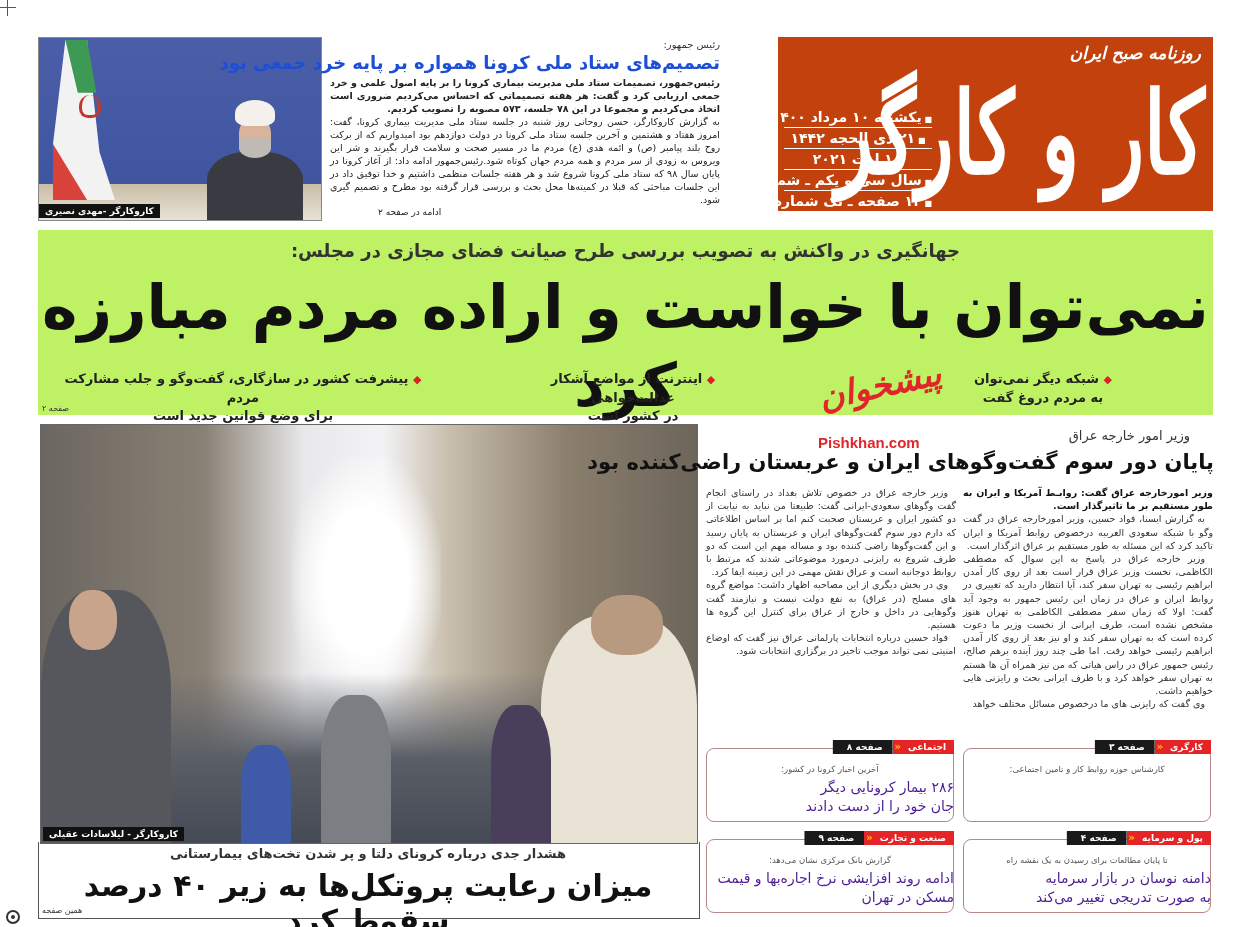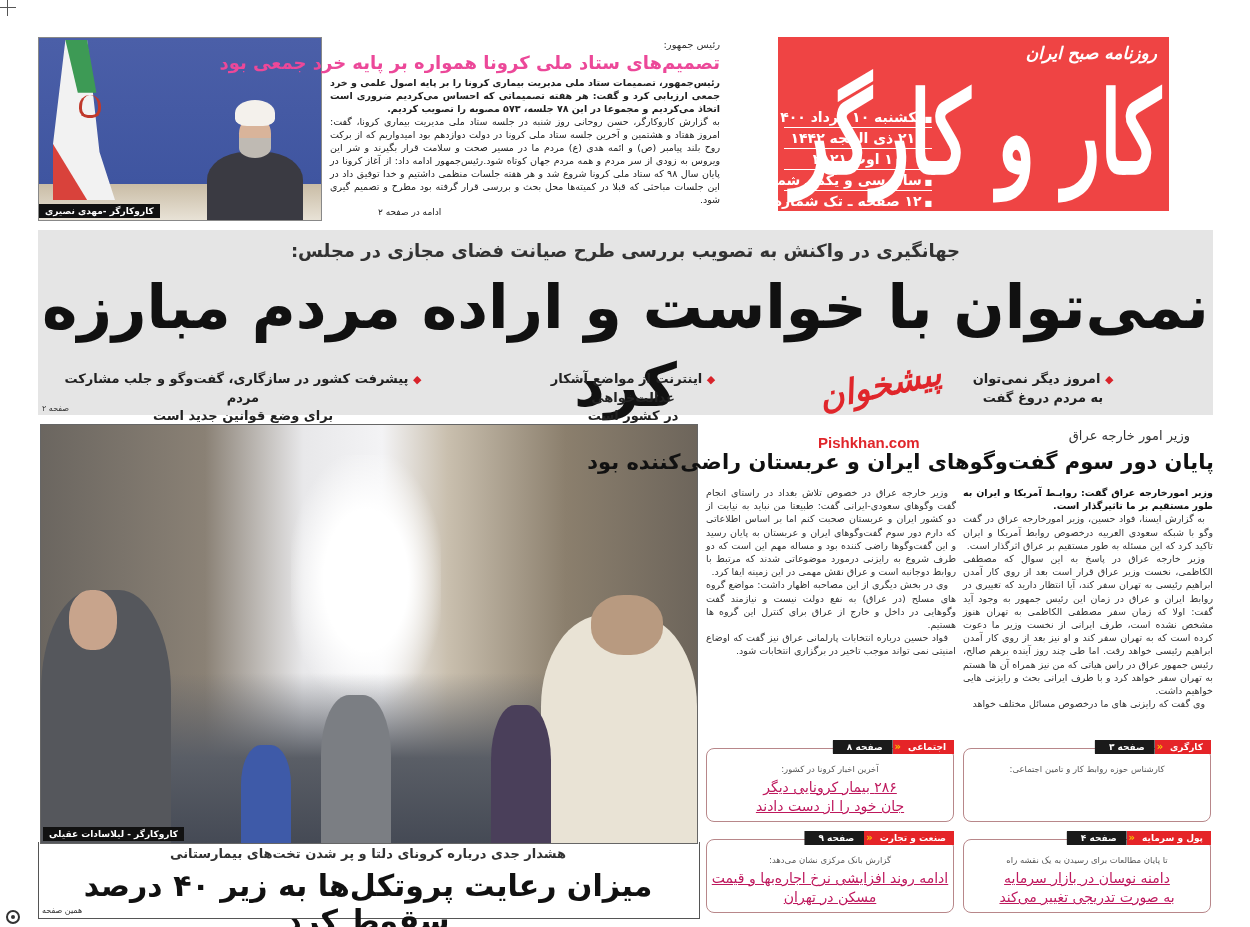--- a/index.html
+++ b/index.html
@@ -6,21 +6,21 @@
   body{width:1250px;height:927px;position:relative;overflow:hidden;font-family:"DejaVu Sans",sans-serif;color:#1a1a1a;}
   .abs{position:absolute;}
   .rtl{direction:rtl;}
   .crosshair{left:0;top:0;width:16px;height:16px;}
   .crosshair:before{content:"";position:absolute;left:7px;top:0;width:1px;height:16px;background:#555;}
   .crosshair:after{content:"";position:absolute;left:0;top:7px;width:16px;height:1px;background:#555;}
   .target{left:6px;top:910px;width:14px;height:14px;border:2px solid #333;border-radius:50%;box-sizing:border-box;}
   .target:after{content:"";position:absolute;left:3px;top:3px;width:4px;height:4px;background:#333;border-radius:50%;}
 
   
-  .masthead{left:778px;top:37px;width:391px;height:174px;background:#ef4444;}
+  .masthead{left:778px;top:37px;width:435px;height:174px;background:#c2410c;}
   .mast-tag{right:12px;top:6px;color:#fff;font-family:"DejaVu Serif",serif;font-style:italic;font-size:17px;font-weight:bold;}
   .mast-logo{right:8px;top:40px;color:#fff;font-family:"DejaVu Serif",serif;font-weight:bold;font-size:78px;line-height:1;letter-spacing:-2px;transform:scaleY(1.45);transform-origin:right top;}
   .mast-info{left:6px;top:70px;width:148px;}
   .mast-info .row{color:#fff;font-size:14px;font-weight:bold;direction:rtl;text-align:center;padding:2px 0 2px 0;border-bottom:1px solid #fff;white-space:nowrap;}
   .mast-info .row:before{content:"■ ";font-size:8px;}
   .mast-info .row:last-child{border-bottom:none;}
   .mast-url{left:6px;top:194px;width:148px;height:12px;background:#fff;color:#222;font-family:"DejaVu Serif",serif;font-weight:bold;font-size:8px;text-align:center;line-height:12px;}
 
   
   .top-photo{left:38px;top:37px;width:282px;height:182px;background:linear-gradient(180deg,#4b5fa8 0%,#3f55a0 80%,#c9bca5 80%,#e8e2d6 100%);border:1px solid #888;overflow:hidden;}
@@ -29,28 +29,28 @@
   .flag .w{position:absolute;left:0;top:0;width:100%;height:100%;background:#f2f2f2;clip-path:polygon(20% 0,55% 0,75% 70%,100% 100%,10% 100%,0 65%);}
   .flag .r{position:absolute;left:0;top:50%;width:100%;height:50%;background:#d9423b;clip-path:polygon(0 30%,55% 100%,0 100%);}
   .flag .emb{position:absolute;left:26px;top:55px;width:16px;height:20px;border:3px solid #c0392b;border-radius:50% 50% 40% 40%;border-top:none;}
   .person{left:160px;top:62px;width:110px;height:120px;}
   .person .turban{position:absolute;left:36px;top:0;width:40px;height:26px;background:#f4f1ec;border-radius:50% 50% 30% 30%;}
   .person .face{position:absolute;left:40px;top:18px;width:32px;height:38px;background:#d9b49a;border-radius:40% 40% 50% 50%;}
   .person .beard{position:absolute;left:40px;top:38px;width:32px;height:20px;background:#bfbab3;border-radius:0 0 50% 50%;}
   .person .robe{position:absolute;left:8px;top:52px;width:96px;height:70px;background:#3a3a42;border-radius:40% 40% 0 0;}
   .photo-credit{background:#111;color:#fff;font-size:9px;padding:2px 6px;direction:rtl;font-weight:bold;}
   .top-kicker{right:530px;top:39px;font-size:10px;color:#333;}
-  .top-headline{right:530px;top:52px;font-size:18px;font-weight:bold;color:#ec4899;white-space:nowrap;}
+  .top-headline{right:530px;top:52px;font-size:18px;font-weight:bold;color:#1d4ed8;white-space:nowrap;}
   .top-body{left:330px;top:76px;width:390px;font-size:9.5px;line-height:13px;color:#222;text-align:justify;}
   .top-body p{margin:0;}
   .top-body .lead{font-weight:bold;}
   .cont{float:left;font-size:9px;margin-left:48px;}
 
   
-  .banner{left:38px;top:230px;width:1175px;height:185px;background:#e5e5e5;}
+  .banner{left:38px;top:230px;width:1175px;height:185px;background:#bef264;}
   .banner-kicker{left:0;right:0;top:10px;text-align:center;font-size:18px;font-weight:bold;color:#333;}
   .banner-headline{left:0;right:0;top:38px;text-align:center;font-size:60px;font-weight:900;color:#111;letter-spacing:-1px;line-height:1.3;}
   .bullet{font-size:13px;font-weight:bold;color:#222;text-align:center;line-height:18px;}
   .bullet .dia{color:#d8232a;font-size:11px;}
   .b1{left:930px;top:140px;width:150px;}
   .b2{left:470px;top:140px;width:250px;}
   .b3{left:20px;top:140px;width:370px;}
   .page-ref{font-size:8px;color:#333;}
   .pr-banner{left:4px;top:174px;}
 
@@ -80,21 +80,21 @@
 
   
   .sbox{position:absolute;width:248px;height:80px;}
   .sbox .frame{position:absolute;left:0;top:8px;width:246px;height:72px;border:1px solid #b8878a;border-radius:8px;background:#fff;}
   .sbox .tag{position:absolute;right:0;top:0;height:14px;display:flex;direction:rtl;font-size:9px;font-weight:bold;}
   .sbox .tag .sec{background:#e52428;color:#fff;padding:0 8px;line-height:14px;}
   .sbox .tag .chev{background:#e52428;color:#f5c400;padding:0 2px;line-height:14px;font-size:10px;letter-spacing:-3px;}
   .sbox .tag .pg{background:#1a1a1a;color:#fff;padding:0 10px 10px 14px;line-height:14px;clip-path:polygon(0 0,100% 0,100% 100%,0 100%,0 100%);position:relative;}
   .sbox .tag .pg:after{content:"";position:absolute;left:-7px;top:0;border-top:7px solid transparent;border-bottom:7px solid transparent;border-right:7px solid #1a1a1a;}
   .sbox .kick{position:absolute;left:0;right:0;top:24px;text-align:center;font-size:8.5px;color:#555;direction:rtl;}
-  .sbox .head{position:absolute;left:0;right:0;top:38px;text-align:center;font-size:14px;color:#be185d;direction:rtl;line-height:19px;text-decoration:underline;}
+  .sbox .head{position:absolute;left:0;right:0;top:38px;text-align:right;font-size:14px;color:#4c1d95;direction:rtl;line-height:19px;}
   .s1{left:963px;top:740px;}
   .s2{left:706px;top:740px;}
   .s3{left:963px;top:831px;}
   .s4{left:706px;top:831px;}
 </style>
 </head>
 <body>
 
 <div class="abs crosshair"></div>
 <div class="abs target"></div>
@@ -133,21 +133,21 @@
   <p class="lead">رئیس‌جمهور، تصمیمات ستاد ملی مدیریت بیماری کرونا را بر پایه اصول علمی و خرد جمعی ارزیابی کرد و گفت: هر هفته تصمیماتی که احساس می‌کردیم ضروری است اتخاذ می‌کردیم و مجموعا در این ۷۸ جلسه، ۵۷۳ مصوبه را تصویب کردیم.</p>
   <p>به گزارش کاروکارگر، حسن روحانی روز شنبه در جلسه ستاد ملی مدیریت بیماری کرونا، گفت: امروز هفتاد و هشتمین و آخرین جلسه ستاد ملی کرونا در دولت دوازدهم بود امیدواریم که از برکت روح بلند پیامبر (ص) و ائمه هدی (ع) مردم ما در مسیر صحت و سلامت قرار بگیرند و شر این ویروس به زودی از سر مردم و همه مردم جهان کوتاه شود.رئیس‌جمهور ادامه داد: از آغاز کرونا در پایان سال ۹۸ که ستاد ملی کرونا شروع شد و هر هفته جلسات منظمی داشتیم و خدا توفیق داد در این جلسات مباحثی که قبلا در کمیته‌ها محل بحث و بررسی قرار گرفته بود مطرح و تصمیم گیری شود.</p>
   <span class="cont">ادامه در صفحه ۲</span>
 </div>
 
 <div class="abs banner">
   <div class="abs banner-kicker rtl">جهانگیری در واکنش به تصویب بررسی طرح صیانت فضای مجازی در مجلس:</div>
   <div class="abs banner-headline rtl">نمی‌توان با خواست و اراده مردم مبارزه کرد</div>
   <div class="abs bullet b1 rtl">
     <span class="dia">◆</span>
-    <span>امروز دیگر نمی‌توان</span><br>
+    <span>شبکه دیگر نمی‌توان</span><br>
     <span>به مردم دروغ گفت</span>
   </div>
   <div class="abs bullet b3 rtl">
     <span class="dia">◆</span>
     <span>پیشرفت کشور در سازگاری، گفت‌وگو و جلب مشارکت مردم</span><br>
     <span>برای وضع قوانین جدید است</span>
   </div>
   <div class="abs bullet b2 rtl">
     <span class="dia">◆</span>
     <span>اینترنت از مواضع آشکار عدالت‌خواهی</span><br>

